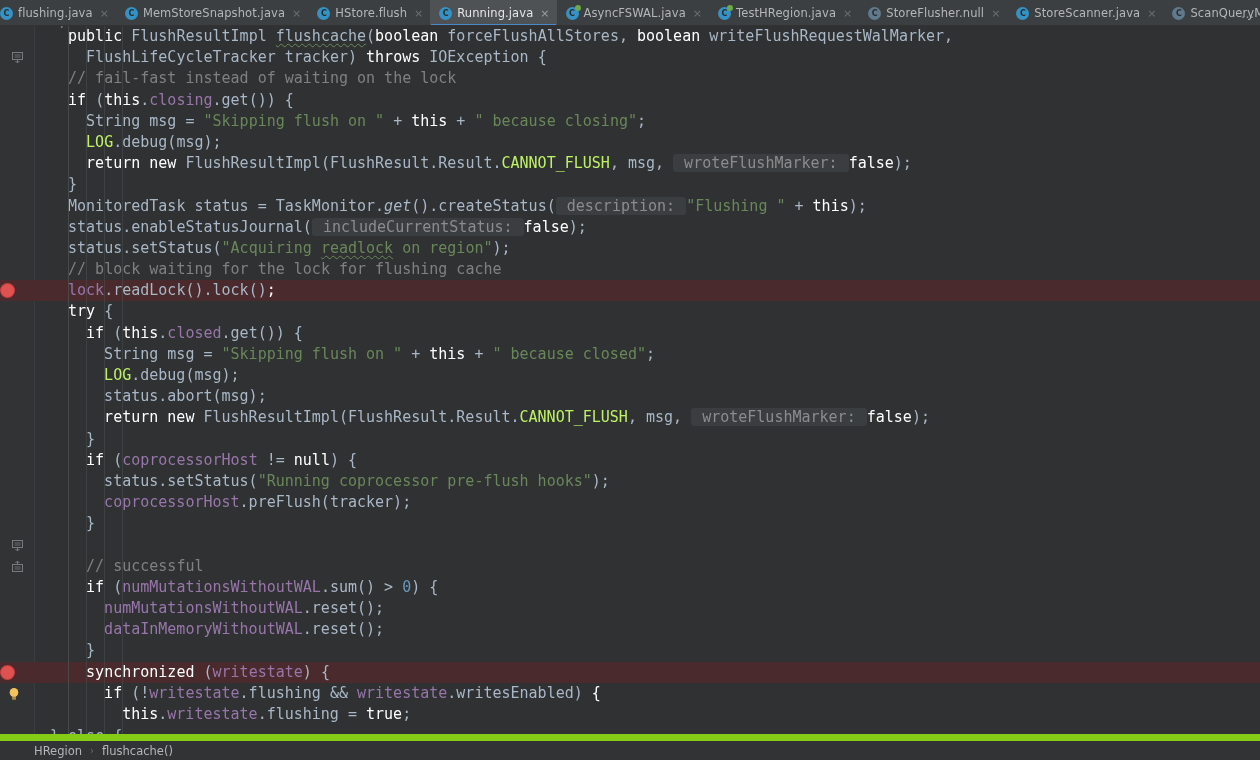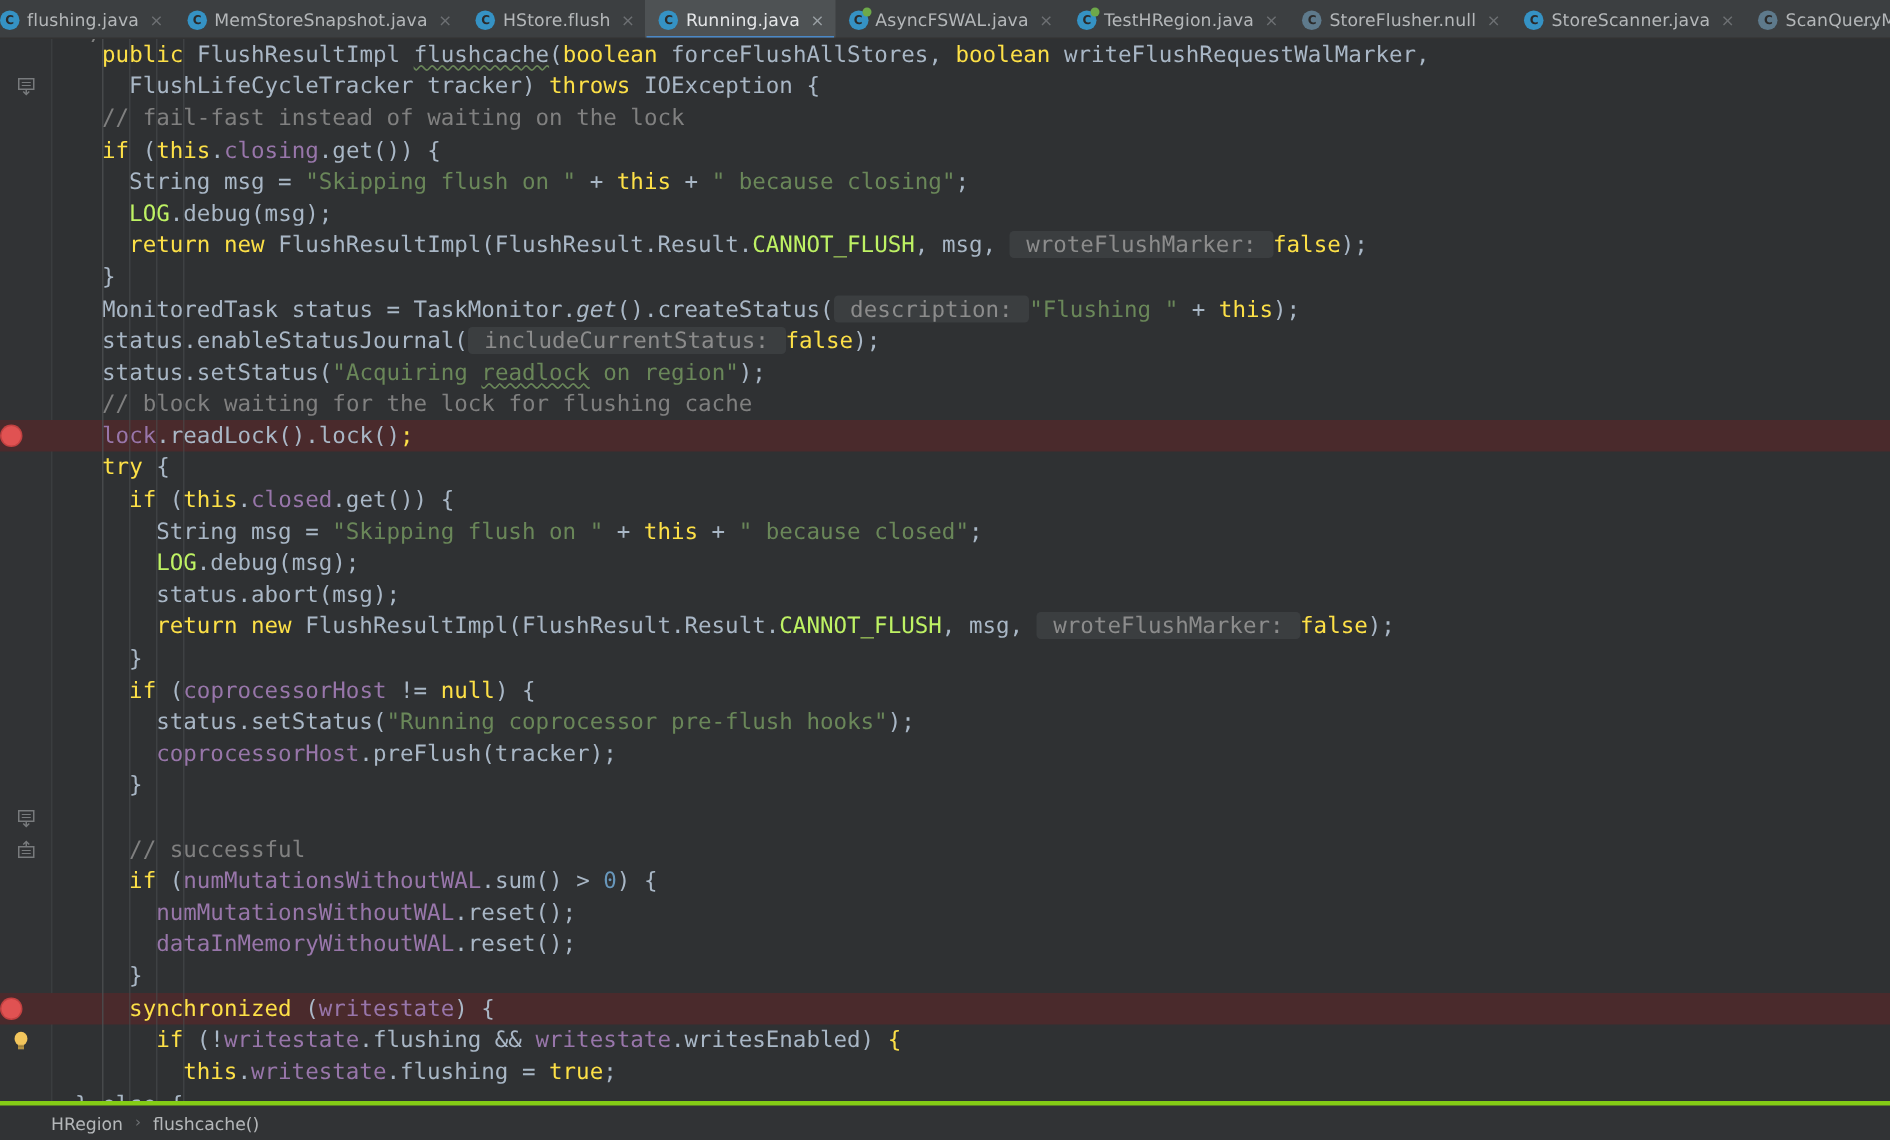--- a/index.html
+++ b/index.html
@@ -104,21 +104,21 @@
     width: 13px; height: 13px;
     color: #787b7d;
   }
   .foldmark svg { display: block; }
   .bulb {
     position: absolute; left: 40px;
     width: 16px; height: 16px;
   }
 
   
-  .kw   { color: #fde047; }
+  .kw   { color: #ffffff; }
   .str  { color: #6a8759; }
   .num  { color: #6897bb; }
   .cmt  { color: #808080; }
   .todo { color: #a1b56c; font-style: italic; }
   .fld  { color: #9876aa; }
   .sfld { color: #bef264; }
   .smth { color: #a9b7c6; font-style: italic; }
   .cls  { color: #a9b7c6; margin-top: 29px; }
   .id   { color: #a9b7c6; }
   .hint {
@@ -142,21 +142,21 @@
 
   
   .breadcrumbs {
     position: absolute; left: 0; bottom: 0; width: 1260px; height: 26px;
     background: #313335;
     display: flex; align-items: center;
     padding-left: 32px;
     font-family: "DejaVu Sans", sans-serif;
     font-size: 11.5px;
     color: #b4b7b9;
-    border-top: 3px solid #84cc16;
+    border-top: 7px solid #84cc16;
   }
   .crumb { padding: 0 2px; }
   .crumb-sep { color: #6d7073; padding: 0 6px; font-size: 10px; }
 </style>
 </head>
 <body>
 
 <div id="app">
 
   <div class="tabbar" id="tabbar">

